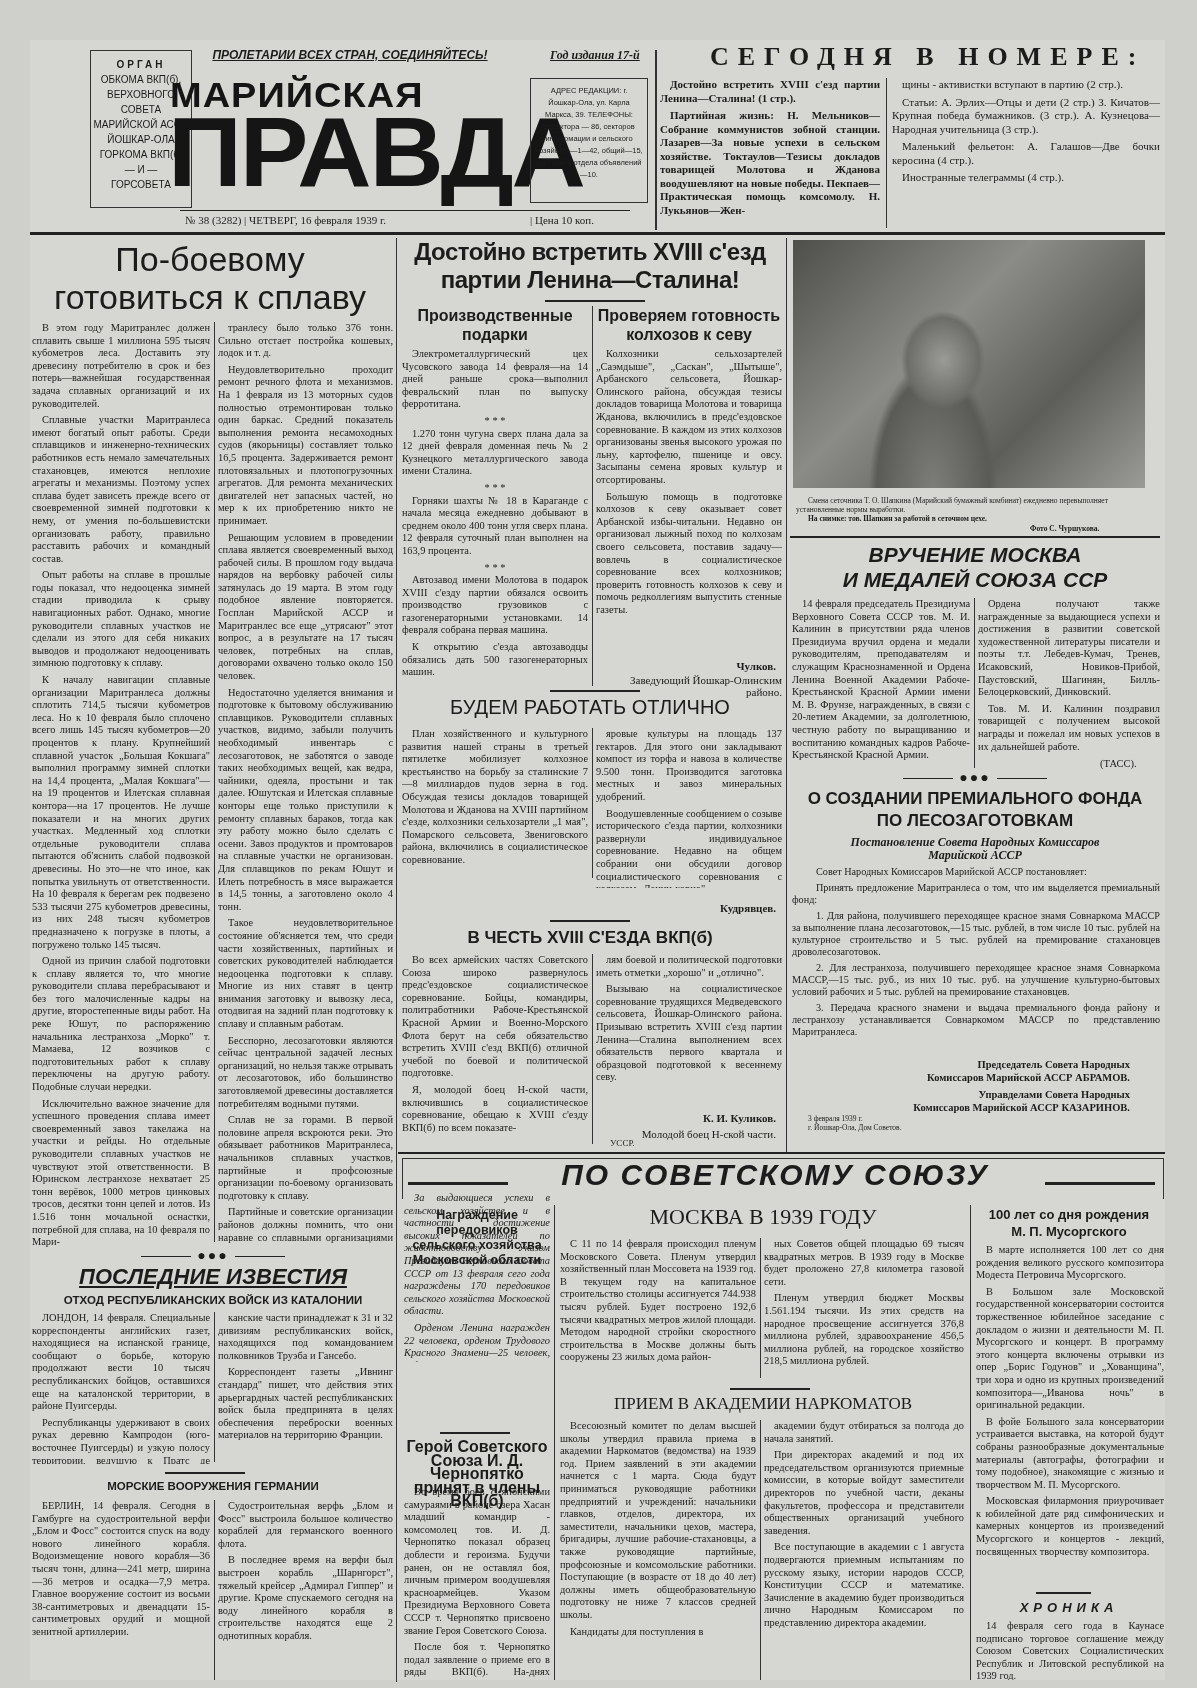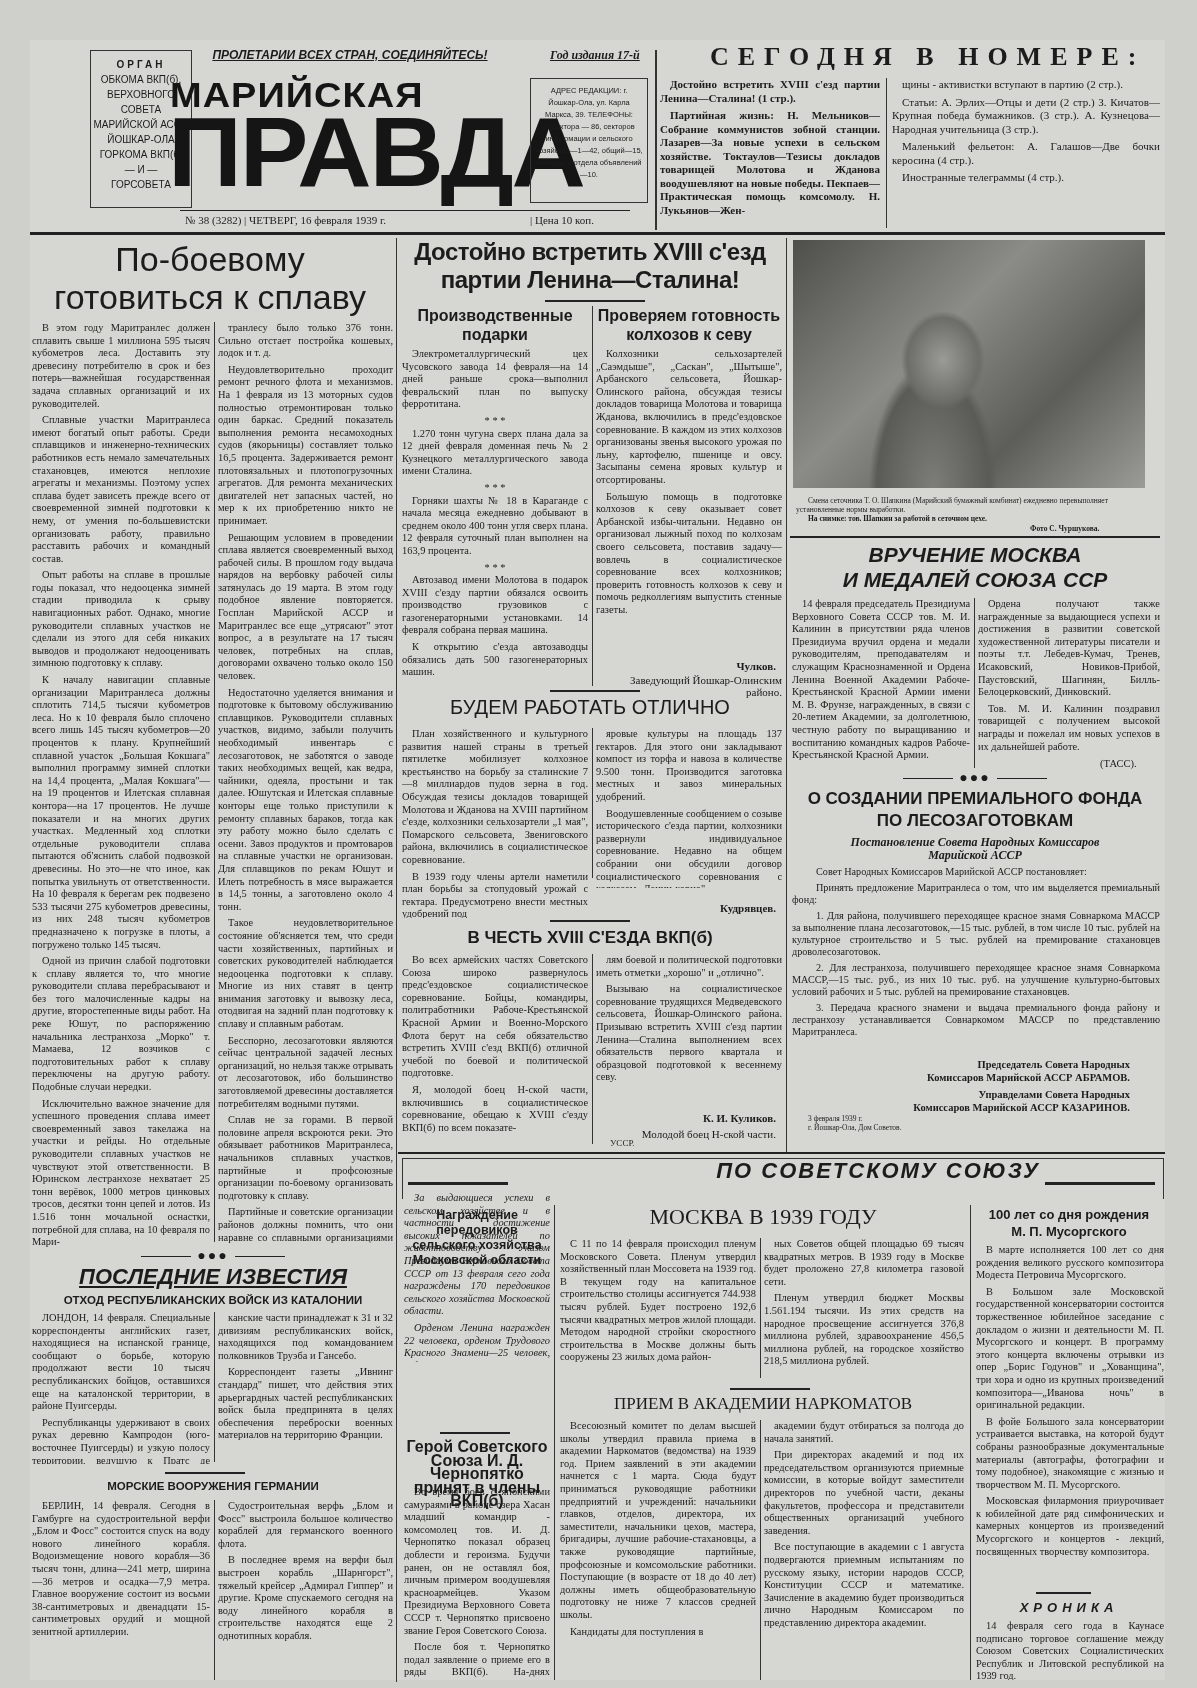--- a/index.html
+++ b/index.html
@@ -123,21 +123,20 @@
     <p>Большую помощь в подготовке колхозов к севу оказывает совет Арбанской избы-читальни. Недавно он организовал лыжный поход по колхозам своего сельсовета, поставив задачу—вовлечь в социалистическое соревнование всех колхозников; проверить готовность колхозов к севу и помочь редколлегиям выпустить стенные газеты.</p>
   </div>
   <div class="abs sig" style="left:566px;top:620px;width:180px;">Чулков.</div>
   <div class="abs sigsub" style="left:566px;top:634px;width:186px;">Заведующий Йошкар-Олинским районо.</div>
 
   <div class="hr" style="left:520px;top:650px;width:90px;height:1.5px;"></div>
 
   <div class="abs ctr sans" style="left:370px;top:656px;width:380px;font-size:20px;">БУДЕМ РАБОТАТЬ ОТЛИЧНО</div>
   <div class="abs col" style="left:372px;top:688px;width:186px;height:190px;">
     <p>План хозяйственного и культурного развития нашей страны в третьей пятилетке мобилизует колхозное крестьянство на борьбу за сталинские 7—8 миллиардов пудов зерна в год. Обсуждая тезисы докладов товарищей Молотова и Жданова на XVIII партийном с'езде, колхозники сельхозартели „1 мая", Помарского сельсовета, Звениговского района, включились в социалистическое соревнование.</p>
-    <p>В 1939 году члены артели наметили план борьбы за стопудовый урожай с гектара. Предусмотрено внести местных удобрений под</p>
   </div>
   <div class="vr" style="left:562px;top:688px;height:150px;"></div>
   <div class="abs col" style="left:566px;top:688px;width:186px;height:160px;">
     <p>яровые культуры на площадь 137 гектаров. Для этого они закладывают компост из торфа и навоза в количестве 9.500 тонн. Производится заготовка местных и завоз минеральных удобрений.</p>
     <p>Воодушевленные сообщением о созыве исторического с'езда партии, колхозники развернули индивидуальное соревнование. Недавно на общем собрании они обсудили договор социалистического соревнования с колхозом „Ленин-корно".</p>
   </div>
   <div class="abs sig" style="left:566px;top:862px;width:180px;">Кудрявцев.</div>
 
   <div class="hr" style="left:520px;top:880px;width:80px;height:1.5px;"></div>
 
@@ -231,21 +230,21 @@
     <p>Судостроительная верфь „Блом и Фосс" выстроила большое количество кораблей для германского военного флота.</p>
     <p>В последнее время на верфи был выстроен корабль „Шарнгорст", тяжелый крейсер „Адмирал Гиппер" и другие. Кроме спускаемого сегодня на воду линейного корабля в строительстве находятся еще 2 однотипных корабля.</p>
   </div>
 
   <div class="vr" style="left:366px;top:1112px;height:530px;"></div>
 
   <div class="hr" style="left:368px;top:1112px;width:767px;height:2px;"></div>
   <div class="abs box" style="left:372px;top:1118px;width:760px;height:40px;border-width:1px 1px 0 1px;"></div>
   <div class="hr" style="left:378px;top:1142px;width:100px;height:3px;"></div>
   <div class="hr" style="left:1015px;top:1142px;width:110px;height:3px;"></div>
-  <div class="abs ctr sans bold ital" style="left:480px;top:1118px;width:530px;font-size:22px;letter-spacing:2px;text-align:right;">ПО СОВЕТСКОМУ СОЮЗУ</div>
+  <div class="abs ctr sans bold ital" style="left:480px;top:1118px;width:530px;font-size:30px;letter-spacing:2px;">ПО СОВЕТСКОМУ СОЮЗУ</div>
 
   <div class="abs ctr sans bold" style="left:374px;top:1168px;width:146px;font-size:12.5px;line-height:15px;">Награждение передовиков сельского хозяйства Московской области</div>
   <div class="abs col" style="left:374px;top:1152px;width:146px;height:170px;font-style:italic;">
     <p>За выдающиеся успехи в сельском хозяйстве и в частности достижение высоких показателей по животноводству Указом Президиума Верховного Совета СССР от 13 февраля сего года награждены 170 передовиков сельского хозяйства Московской области.</p>
     <p>Орденом Ленина награжден 22 человека, орденом Трудового Красного Знамени—25 человек, орденом „Знак Почета"—37 человек, медалью „За трудовую доблесть"—43 человека и медалью „За трудовое отличие" 43 человека.</p>
   </div>
   <div class="hr" style="left:410px;top:1392px;width:70px;height:1.5px;"></div>
   <div class="abs ctr sans bold" style="left:374px;top:1400px;width:146px;font-size:16px;line-height:13.5px;">Герой Советского Союза И. Д. Чернопятко принят в члены ВКП(б)</div>
   <div class="abs col" style="left:374px;top:1446px;width:146px;height:194px;">
     <p>Во время боев с японскими самураями в районе озера Хасан младший командир - комсомолец тов. И. Д. Чернопятко показал образец доблести и героизма. Будучи ранен, он не оставлял боя, личным примером воодушевляя красноармейцев. Указом Президиума Верховного Совета СССР т. Чернопятко присвоено звание Героя Советского Союза.</p>

